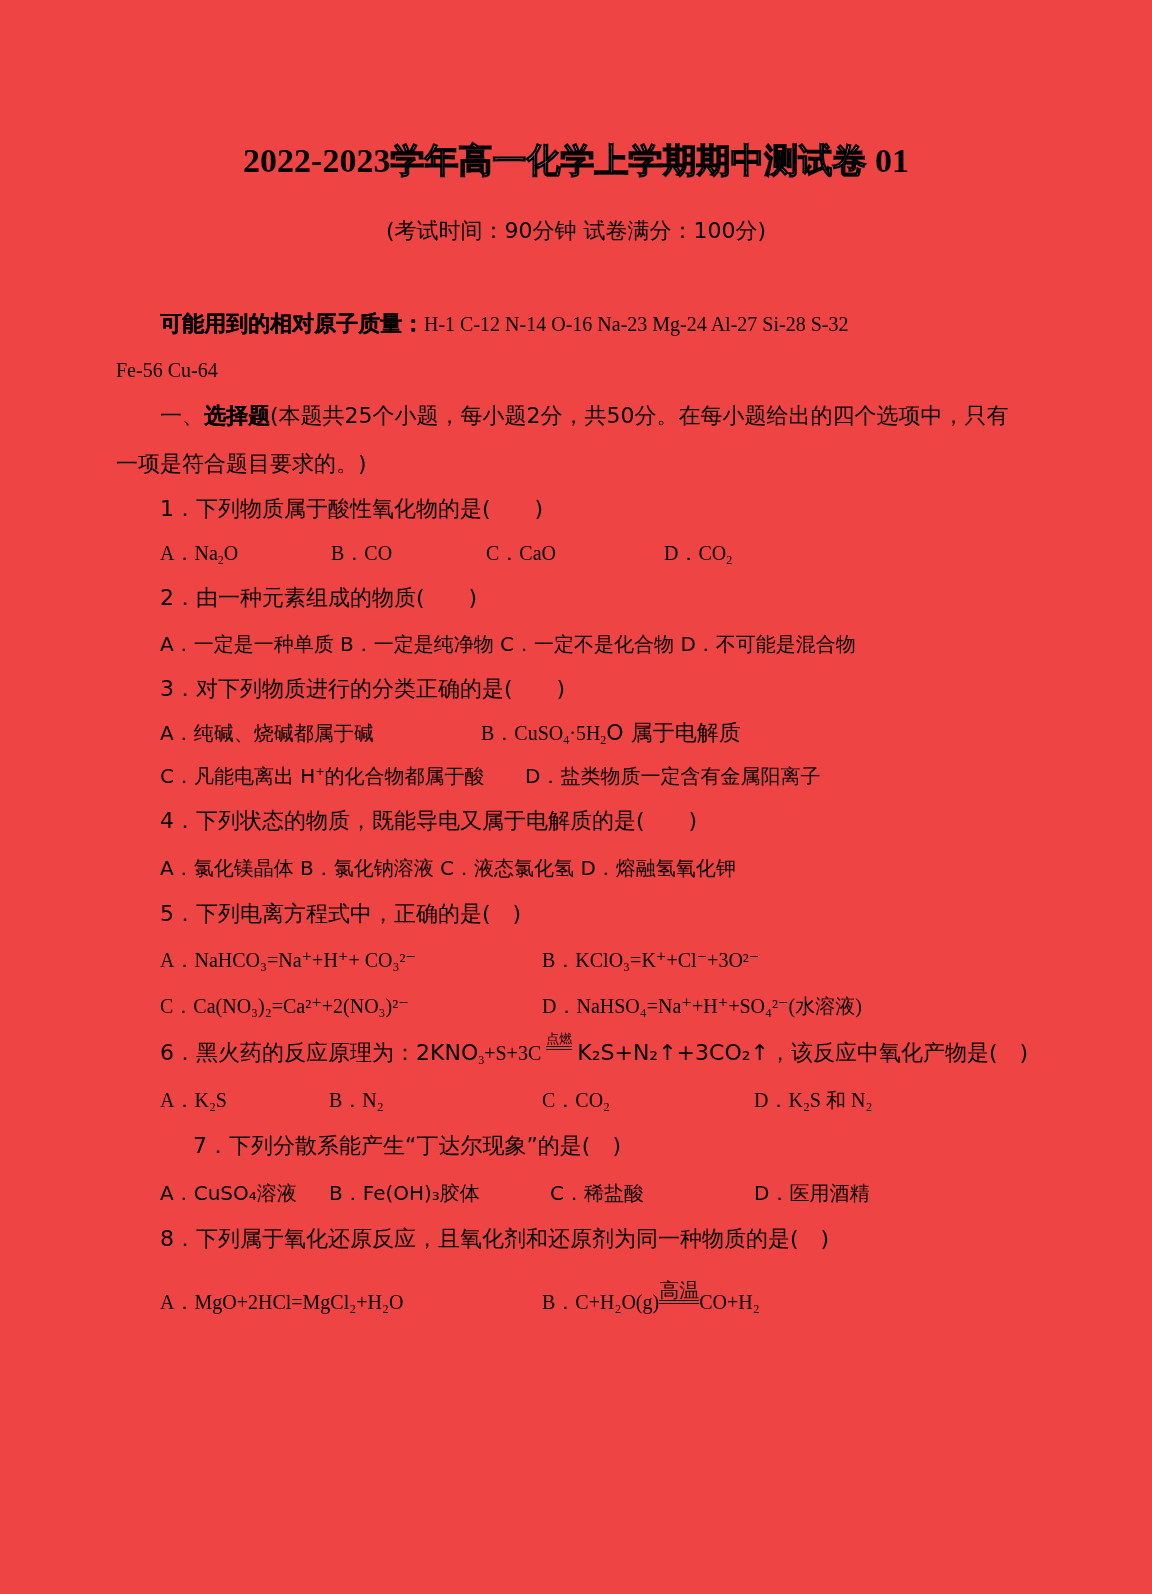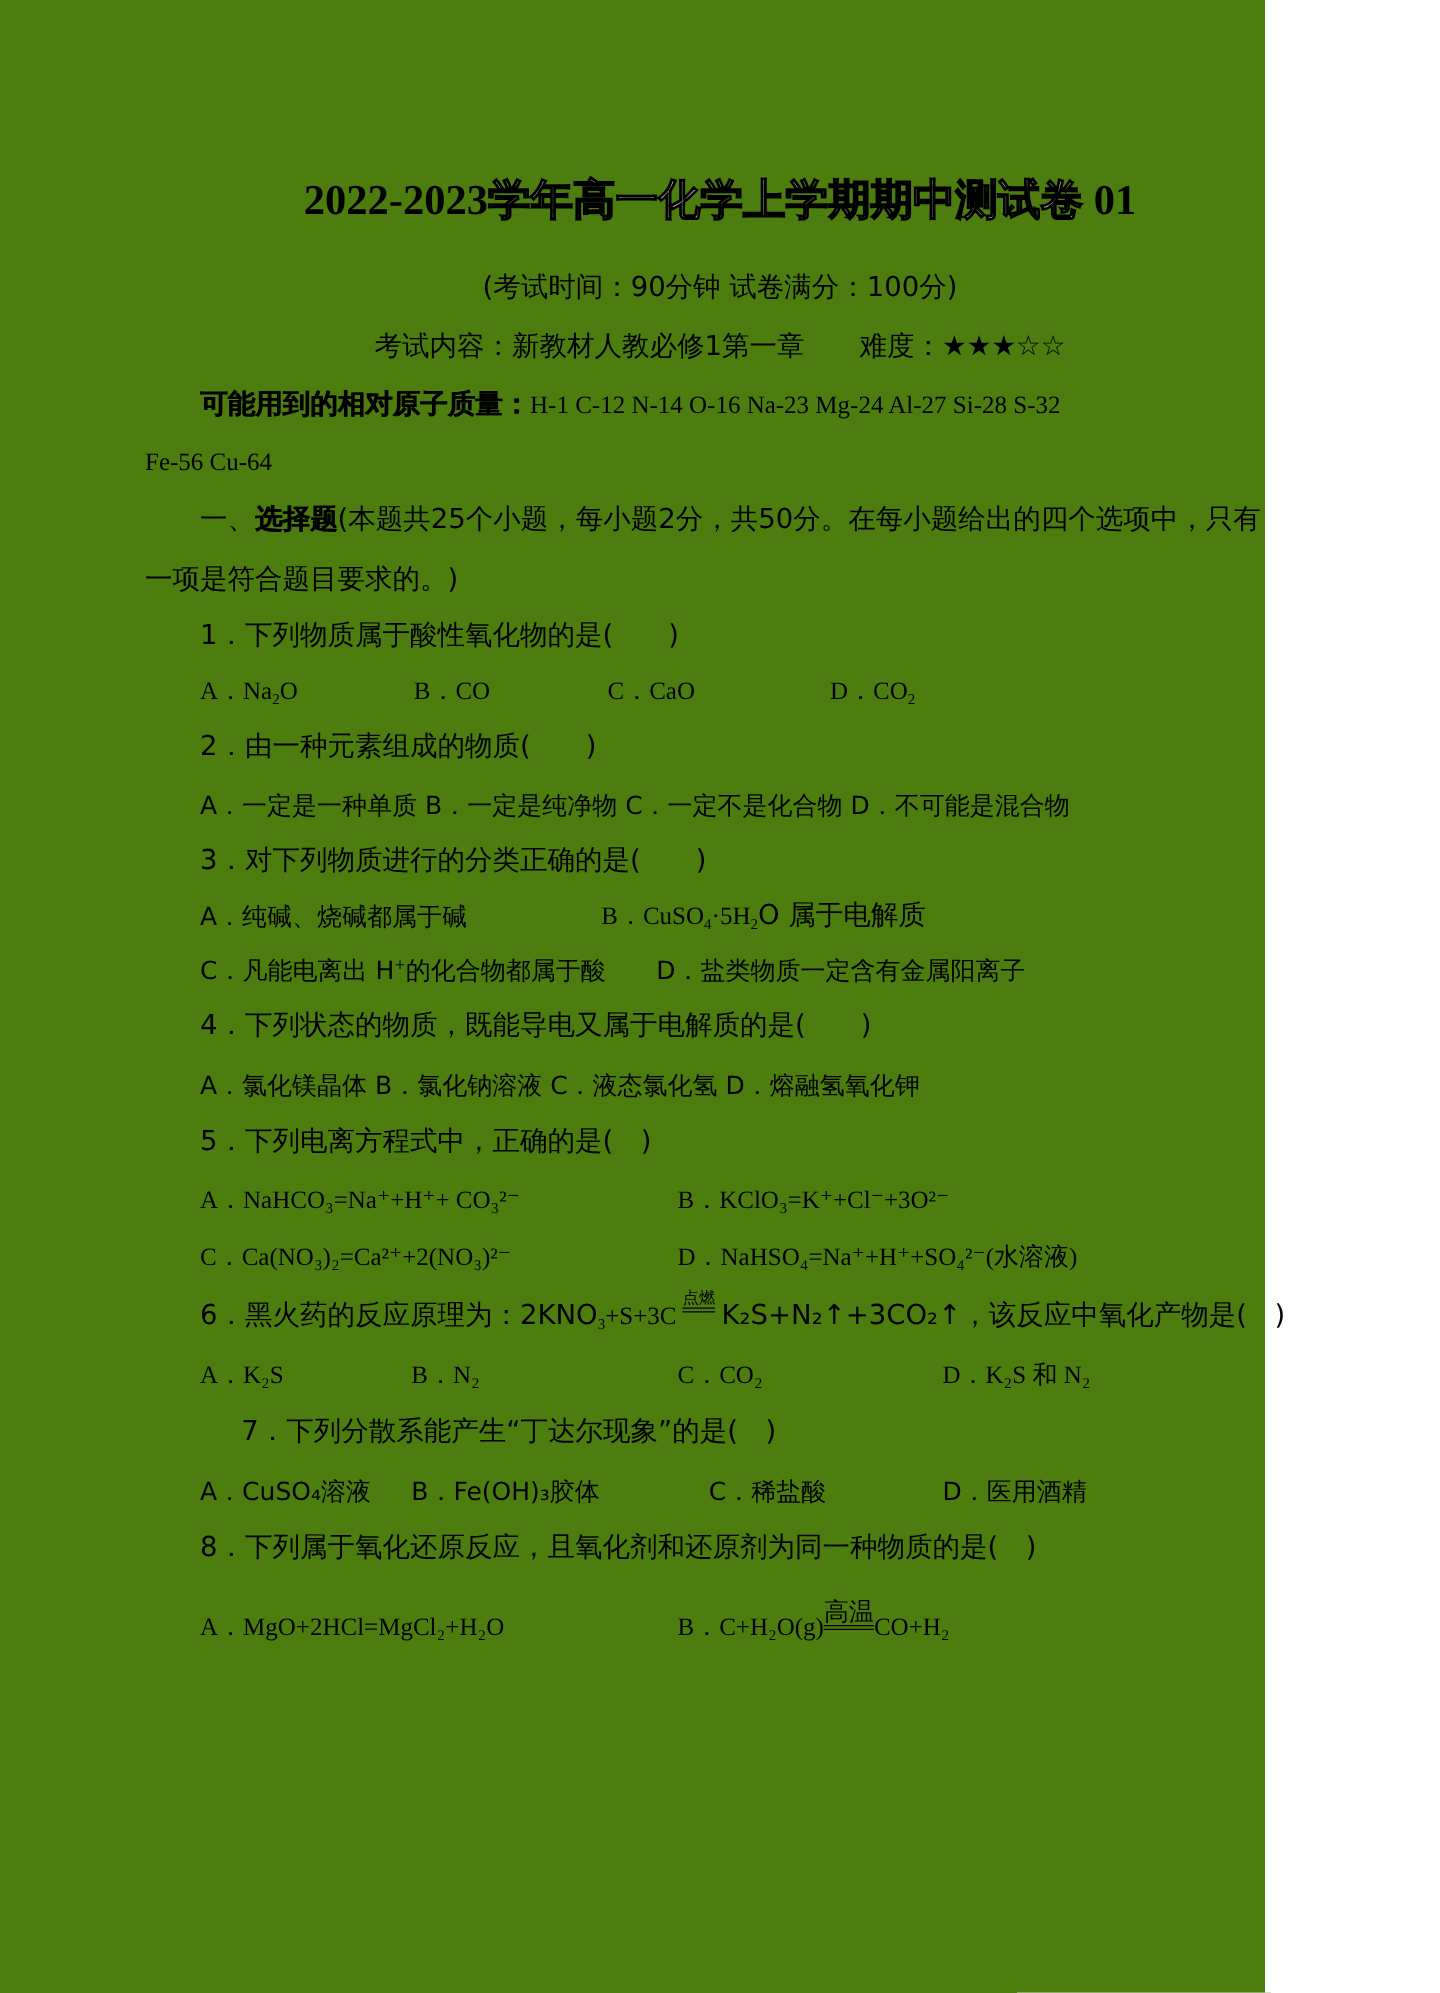--- a/index.html
+++ b/index.html
@@ -1,18 +1,18 @@
 <!DOCTYPE html>
 <html><head>
 <meta charset="utf-8">
 <style>
   html, body { margin:0; padding:0; background:#ffffff; }
   body { width:1152px; height:1594px; position:relative; overflow:hidden;
          font-family:"Liberation Serif","DejaVu Serif",serif; color:#000; }
-  .page { position:absolute; left:0; top:0; width:1012px; height:1594px; background:#4d7c0f; }
+  .page { position:absolute; left:0; top:0; width:1152px; height:1594px; background:#ef4444; }
   .line { position:absolute; white-space:nowrap; font-size:20px; line-height:26px; }
   .title { position:absolute; left:0; width:1152px; top:140px; text-align:center;
            font-size:34px; font-weight:bold; line-height:40px; letter-spacing:0px; }
   .title .cjk { color:#fff; -webkit-text-stroke:1.2px #000; font-family:"DejaVu Sans",sans-serif; font-weight:bold; }
   .center { left:0; width:1152px; text-align:center; }
   .outline-bold { font-weight:bold; font-family:"DejaVu Sans",sans-serif; color:#000; text-shadow:0.5px 0 0 #000; }
   .cn { font-family:"DejaVu Sans",sans-serif; font-size:22px; }
   .opt { position:absolute; white-space:nowrap; font-size:20px; line-height:26px; }
   sub { font-size:12px; vertical-align:-4px; line-height:0; }
   sup { font-size:11px; vertical-align:8px; line-height:0; }
@@ -26,25 +26,20 @@
 <body>
 
 <div class="page">
 
   <div class="title">
     <span>2022-2023</span><span class="cjk">学年高一化学上学期期中测试卷</span> <span>01</span>
   </div>
 
   <div class="line center cn" style="top:218px;">(考试时间：90分钟  试卷满分：100分)</div>
 
-  <div class="line center cn" style="top:265px;">
-    <span>考试内容：新教材人教必修1第一章</span>
-    <span style="display:inline-block;width:30px;"></span>
-    <span>难度：</span><span>★★★</span><span>☆☆</span>
-  </div>
 
   <div class="line" style="top:311px; left:160px;">
     <span class="outline-bold cn">可能用到的相对原子质量：</span><span>H-1  C-12  N-14  O-16  Na-23  Mg-24  Al-27  Si-28 S-32</span>
   </div>
   <div class="line" style="top:357px; left:116px;">Fe-56  Cu-64</div>
 
   <div class="line" style="top:403px; left:160px;">
     <span class="cn">一、</span><span class="outline-bold cn">选择题</span><span class="cn">(本题共25个小题，每小题2分，共50分。在每小题给出的四个选项中，只有</span>
   </div>
   <div class="line cn" style="top:451px; left:116px;">一项是符合题目要求的。)</div>
@@ -87,21 +82,21 @@
     <span class="cn">K₂S+N₂↑+3CO₂↑，该反应中氧化产物是(　)</span>
   </div>
   <div class="opt" style="top:1087px; left:160px;">A．K₂S</div>
   <div class="opt" style="top:1087px; left:329px;">B．N₂</div>
   <div class="opt" style="top:1087px; left:542px;">C．CO₂</div>
   <div class="opt" style="top:1087px; left:754px;">D．K₂S 和 N₂</div>
 
   <div class="line cn" style="top:1133px; left:160px;margin-left:33px;">7．下列分散系能产生“丁达尔现象”的是(　)</div>
   <div class="opt cn" style="top:1180px; left:160px;">A．CuSO₄溶液</div>
   <div class="opt cn" style="top:1180px; left:329px;">B．Fe(OH)₃胶体</div>
-  <div class="opt cn" style="top:1180px; left:567px;">C．稀盐酸</div>
+  <div class="opt cn" style="top:1180px; left:550px;">C．稀盐酸</div>
   <div class="opt cn" style="top:1180px; left:754px;">D．医用酒精</div>
 
   <div class="line cn" style="top:1226px; left:160px;">8．下列属于氧化还原反应，且氧化剂和还原剂为同一种物质的是(　)</div>
   <div class="opt" style="top:1289px; left:160px;">A．MgO+2HCl=MgCl₂+H₂O</div>
   <div class="opt" style="top:1289px; left:542px;">
     <span>B．C+H₂O(g)</span><span class="cond" style="margin-top:-6px;"><span class="above" style="font-size:20px;line-height:17px;font-family:Liberation Mono, monospace;">高温</span><span class="bar"></span></span><span>CO+H₂</span>
   </div>
 
 </div>
 

